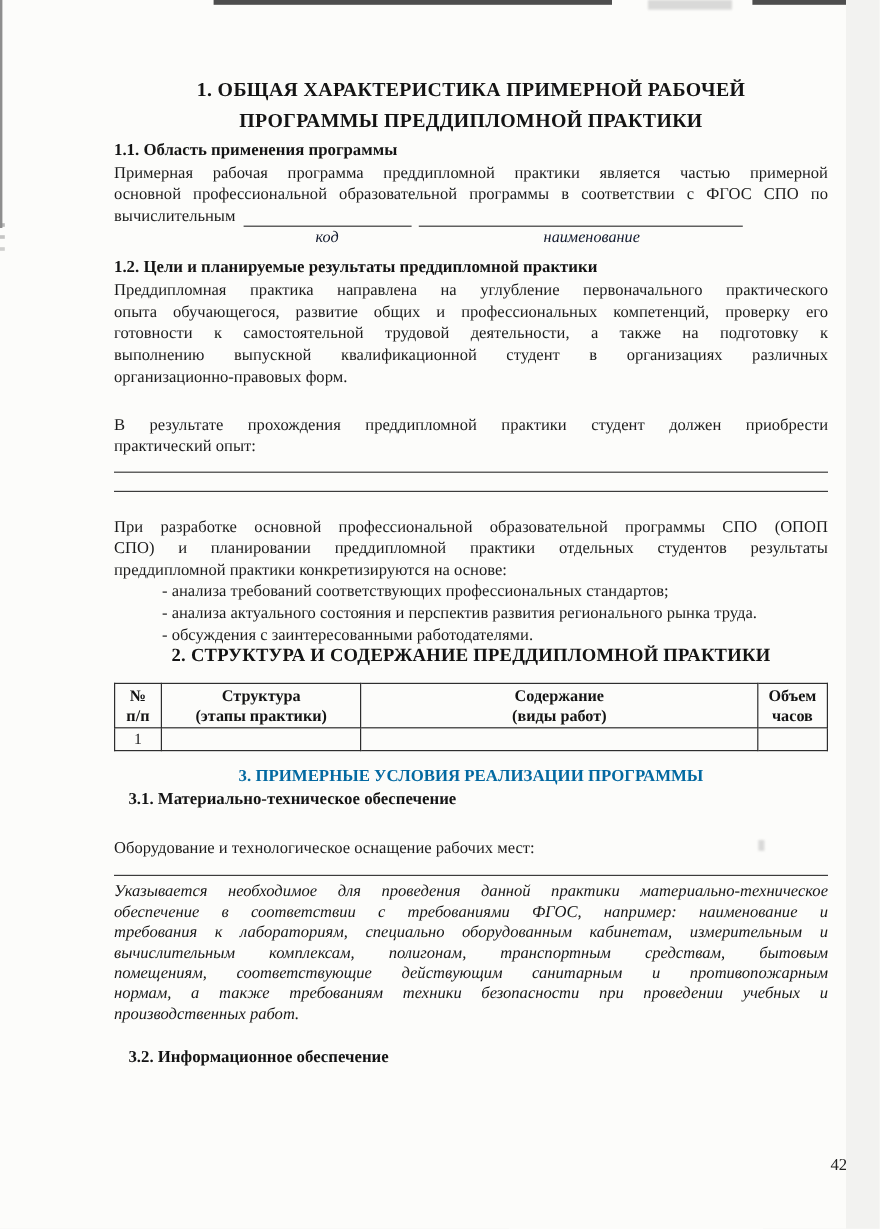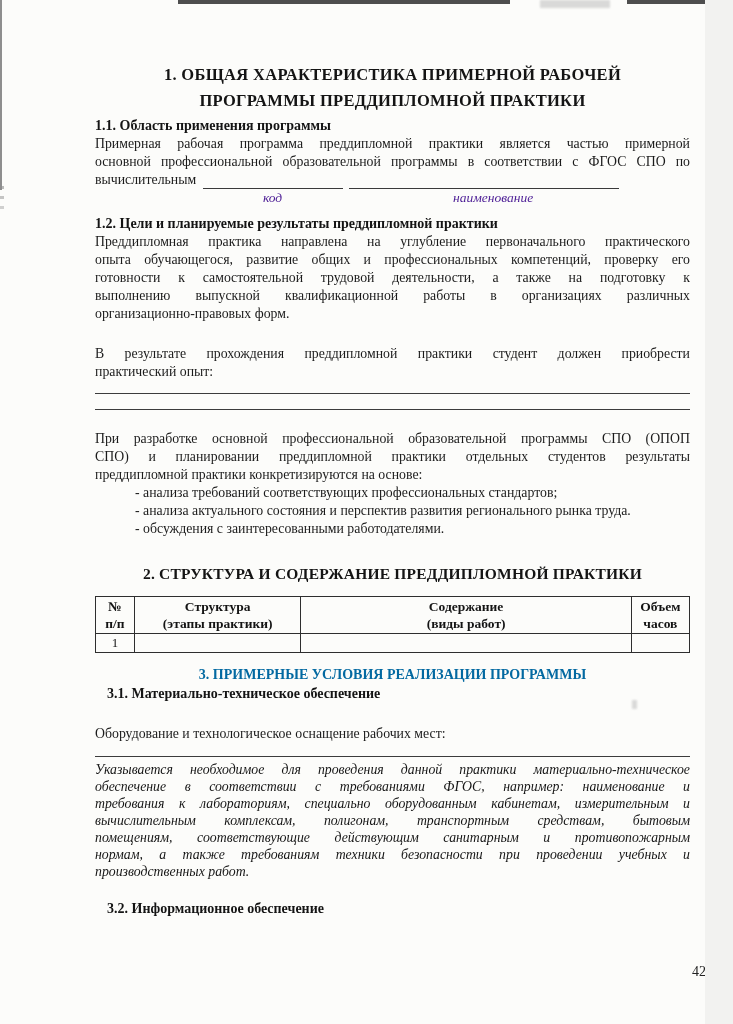--- a/index.html
+++ b/index.html
@@ -24,21 +24,21 @@
   }
   .h-sub{font-size:14px;font-weight:bold;line-height:18px;color:#141414;}
   .body-text{font-size:13.8px;line-height:18px;color:#1b1b1b;}
   .jl{text-align:justify;text-align-last:justify;}
   .para{margin:0;}
   .tail-line{display:flex;align-items:flex-end;height:18px;}
   .blank{display:inline-block;border-bottom:1.5px solid #3a3a3a;height:15px;}
   .blank-1{width:140px;margin-left:7px;}
   .blank-2{width:270px;margin-left:6px;}
   .blank-short{width:48px;margin-left:6px;}
-  .under-labels{position:relative;height:19px;font-style:italic;font-size:13.5px;color:#4c1d95;}
+  .under-labels{position:relative;height:19px;font-style:italic;font-size:13.5px;color:#0f172a;}
   .lbl-code{position:absolute;left:168px;}
   .lbl-name{position:absolute;left:358px;}
   .rule{border:none;border-top:1.6px solid #3c3c3c;margin:0;height:0;}
   .bullets div{padding-left:40px;}
   .h13-row{display:flex;align-items:flex-end;}
   .h2-title{font-size:15.5px;font-weight:bold;text-align:center;letter-spacing:.2px;color:#141414;}
   table.struct{
     border-collapse:collapse;width:595px;table-layout:fixed;
     font-size:13.5px;color:#141414;
   }
@@ -96,21 +96,21 @@
         <span class="lbl-name" data-name="name-caption">наименование</span>
       </div>
     </div>
 
     <div class="h-sub" style="margin-top:7px;" data-name="heading-1-2">1.2. Цели и планируемые результаты преддипломной практики</div>
     <div class="body-text para" data-name="paragraph-1-2-goals">
       <div data-name="paragraph-goals-justified-lines">
           <div class="jl" data-name="text-line">Преддипломная практика направлена на углубление первоначального практического</div>
           <div class="jl" data-name="text-line">опыта обучающегося, развитие общих и профессиональных компетенций, проверку его</div>
           <div class="jl" data-name="text-line">готовности к самостоятельной трудовой деятельности, а также на подготовку к</div>
-          <div class="jl" data-name="text-line">выполнению выпускной квалификационной работы в организациях различных</div>
+          <div class="jl" data-name="text-line">выполнению выпускной квалификационной студент в организациях различных</div>
         </div>
       <div data-name="paragraph-goals-last-line">организационно-правовых форм.</div>
     </div>
     <div class="body-text para" style="margin-top:22px;" data-name="paragraph-result">
       <div data-name="paragraph-result-justified-lines">
           <div class="jl" data-name="text-line">В результате прохождения преддипломной практики студент должен приобрести</div>
         </div>
       <div data-name="paragraph-result-last-line">практический опыт:</div>
     </div>
 
@@ -124,21 +124,21 @@
         </div>
       <div data-name="paragraph-development-last-line">преддипломной практики конкретизируются на основе:</div>
       <div class="bullets" data-name="basis-list">
         <div data-name="basis-list-item">- анализа требований соответствующих профессиональных стандартов;</div>
         <div data-name="basis-list-item">- анализа актуального состояния и перспектив развития регионального рынка труда.</div>
         <div data-name="basis-list-item">- обсуждения с заинтересованными работодателями.</div>
       </div>
     </div>
 
 
-    <div class="h2-title" style="margin-top:27px;" data-name="section-2-title">2. СТРУКТУРА И СОДЕРЖАНИЕ ПРЕДДИПЛОМНОЙ ПРАКТИКИ</div>
+    <div class="h2-title" style="" data-name="section-2-title">2. СТРУКТУРА И СОДЕРЖАНИЕ ПРЕДДИПЛОМНОЙ ПРАКТИКИ</div>
 
     <table class="struct" style="margin-top:13px;" data-name="structure-table">
       <colgroup>
         <col class="c-num">
           <col class="c-struct">
           <col class="c-content">
           <col class="c-hours">
       </colgroup>
       <thead>
         <tr data-name="structure-table-header-row">

